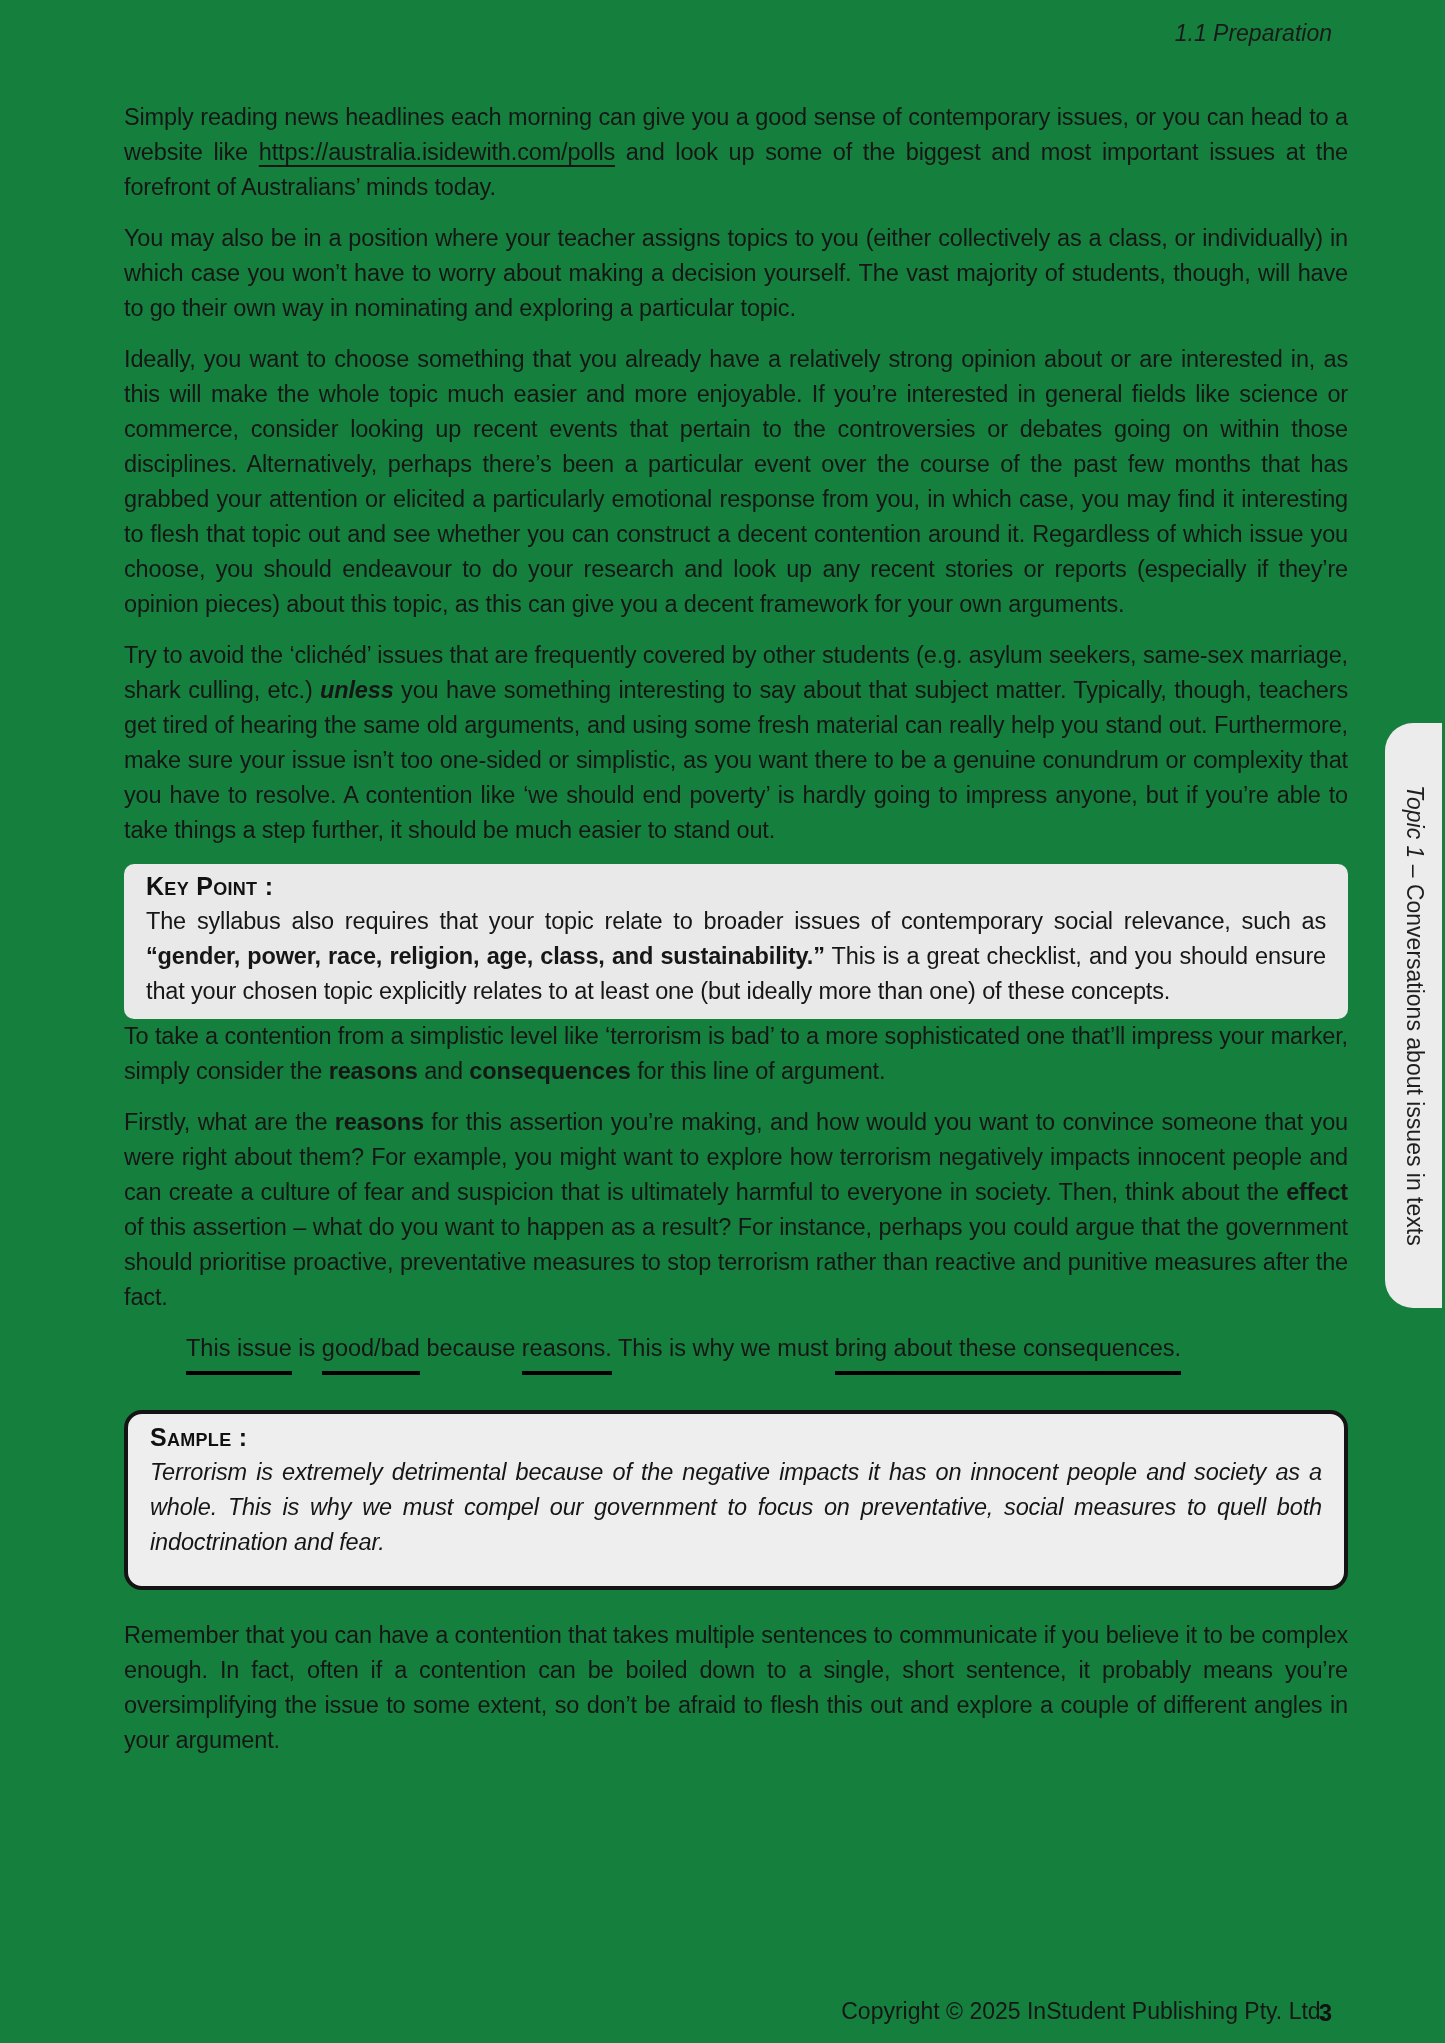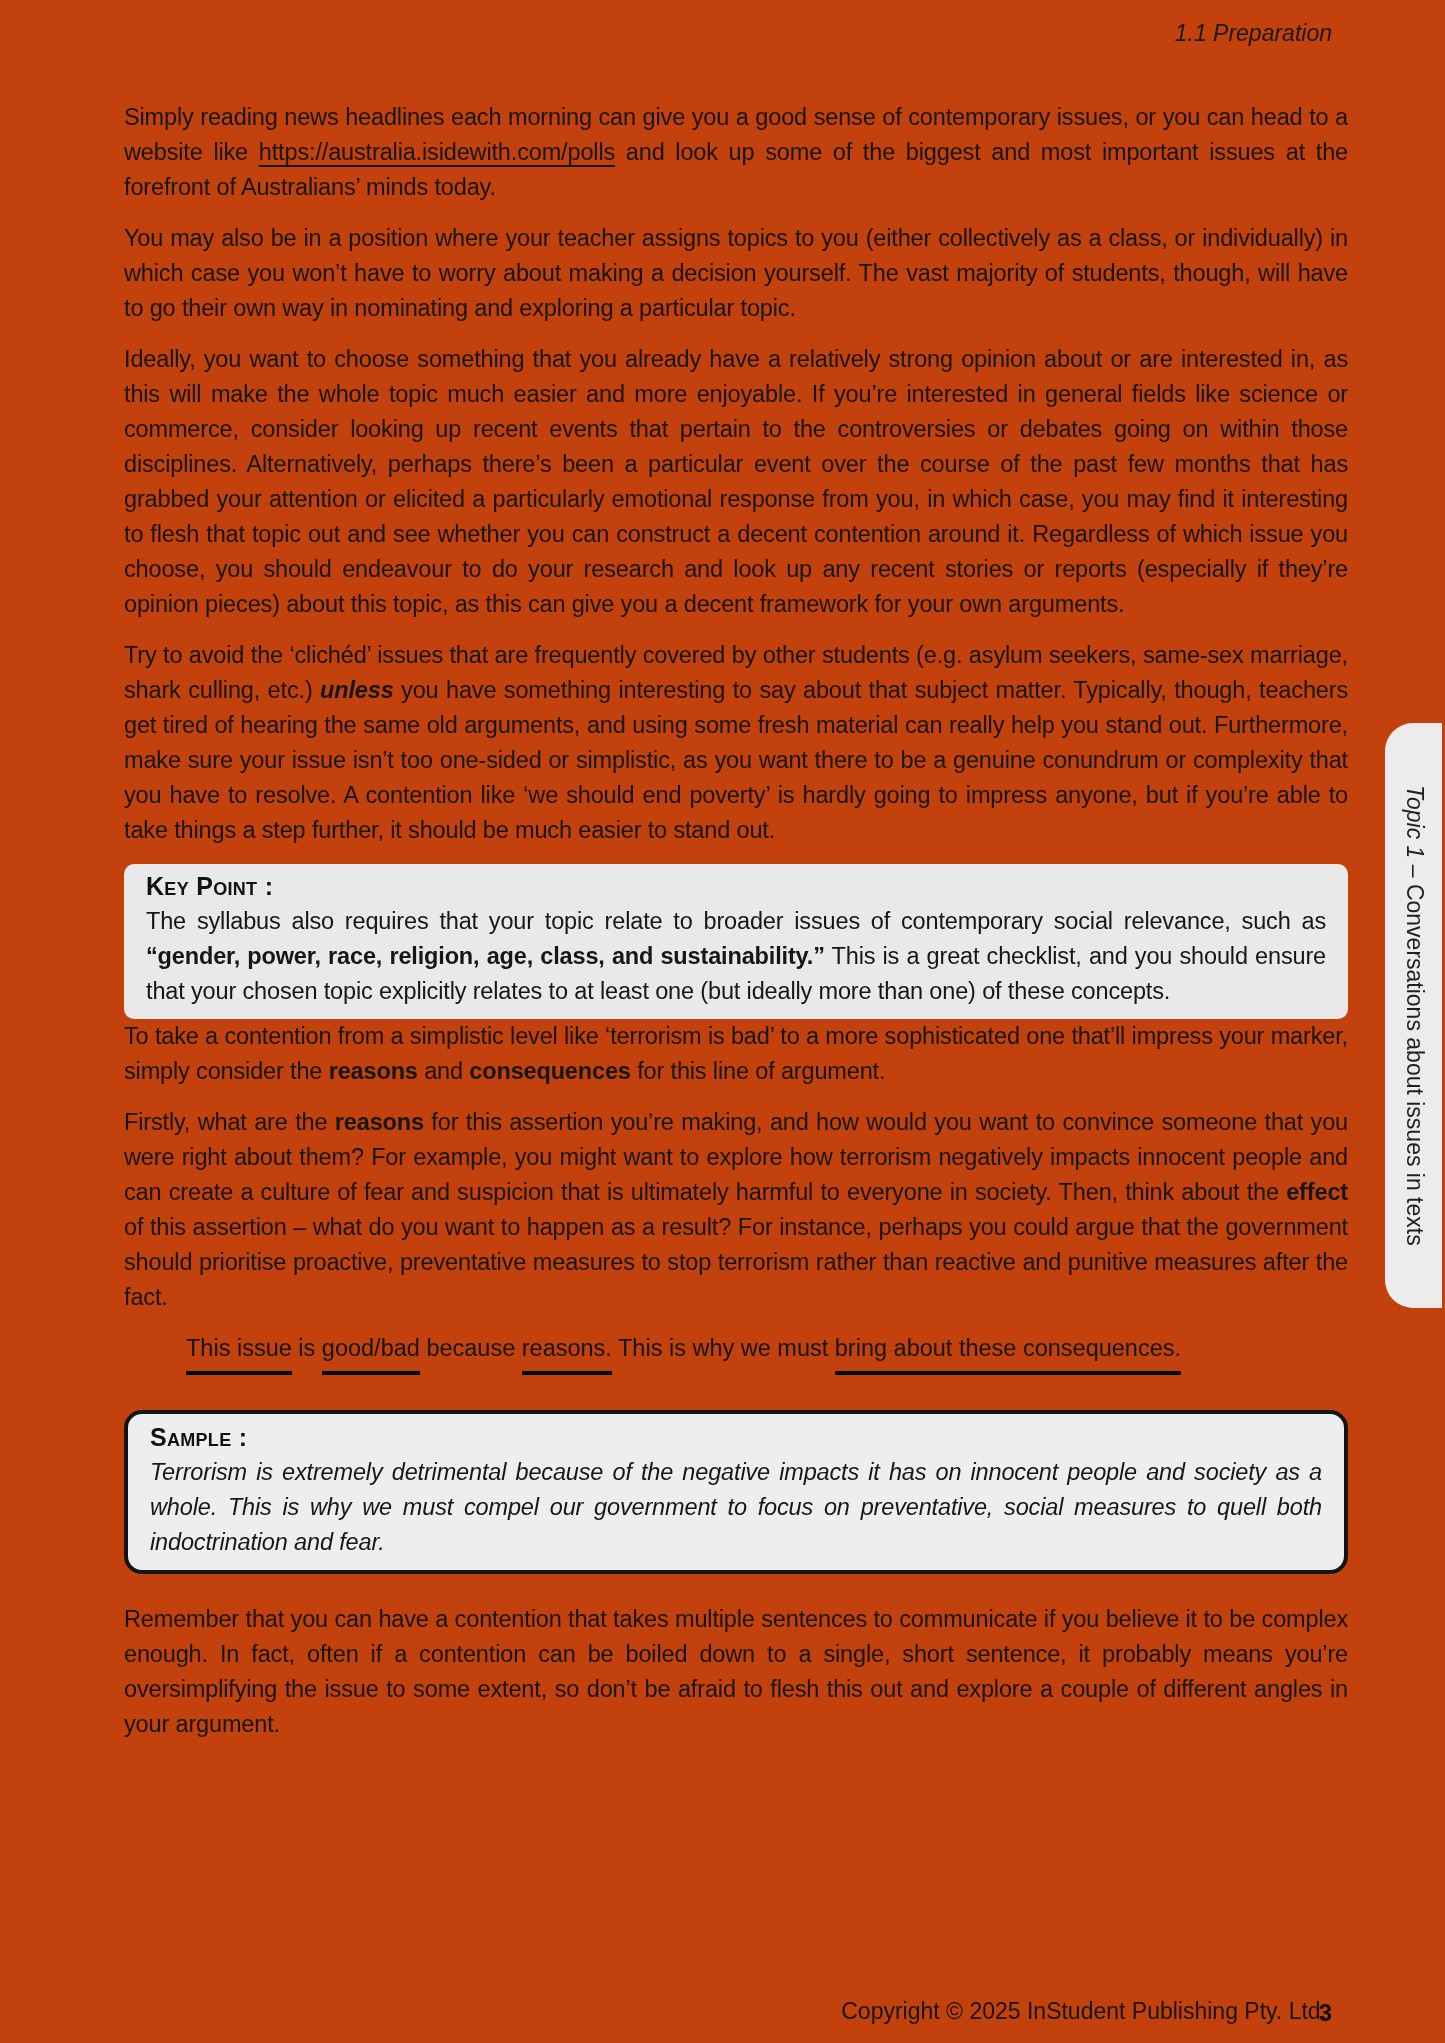--- a/index.html
+++ b/index.html
@@ -1,21 +1,21 @@
 <!DOCTYPE html>
 <html><head>
 <meta charset="utf-8">
 <style>
   * { box-sizing: border-box; }
   html, body { margin: 0; padding: 0; background: #ffffff; }
   .page {
     position: relative;
     width: 1445px;
     height: 2043px;
-    background: #c2410c;
+    background: #15803d;
     font-family: "Liberation Sans", sans-serif;
     color: #161616;
     overflow: hidden;
   }
   .running-header {
     position: absolute;
     top: 20px;
     right: 113px;
     font-style: italic;
     font-size: 23px;
@@ -75,21 +75,21 @@
     border-bottom: 4px solid #000000;
     padding-bottom: 10px;
   }
   .sample-box {
     background: #eeeeee;
     border: 4px solid #141414;
     border-radius: 18px;
     padding: 6px 22px 10px 22px;
     margin: 44px 0 28px 0;
   }
-  .sample-box .body-text { margin-bottom: 0; }
+  .sample-box .body-text { margin-bottom: 16px; }
   .sample-body { font-style: italic; }
   .side-tab {
     position: absolute;
     top: 723px;
     right: 3px;
     width: 57px;
     height: 585px;
     background: #ececec;
     border-radius: 28px 0 0 28px;
     writing-mode: vertical-rl;

